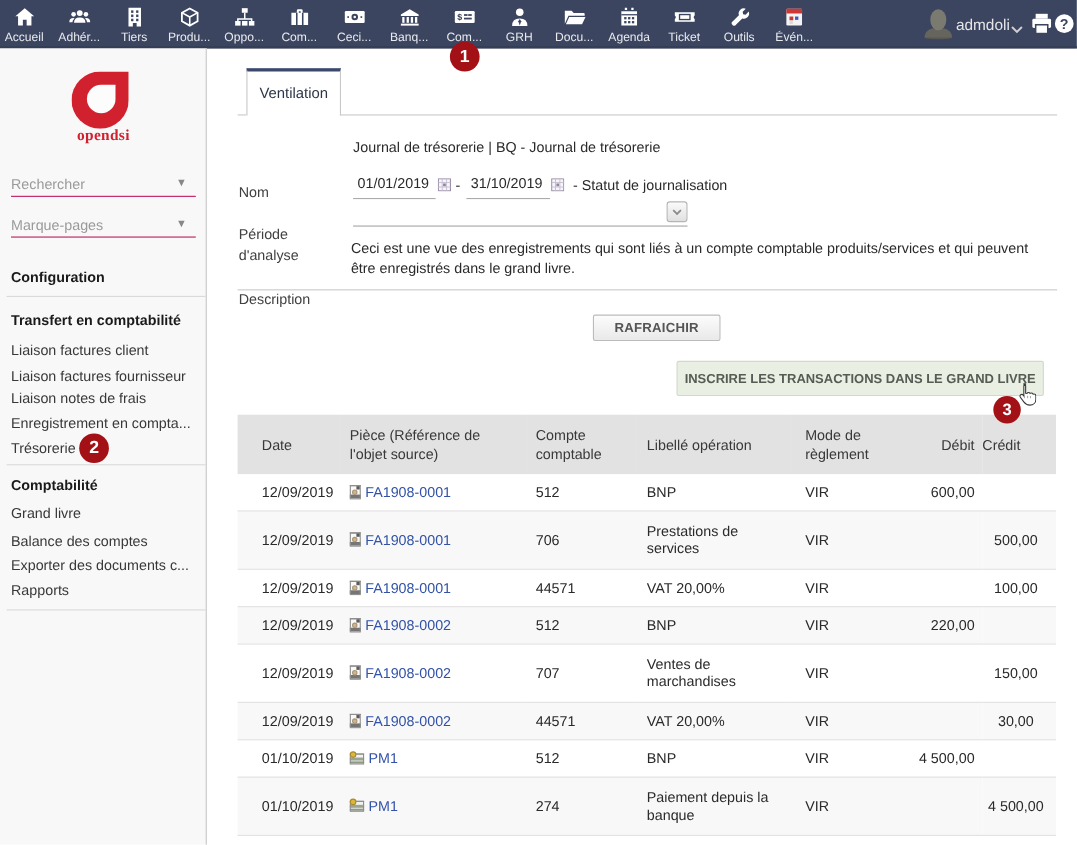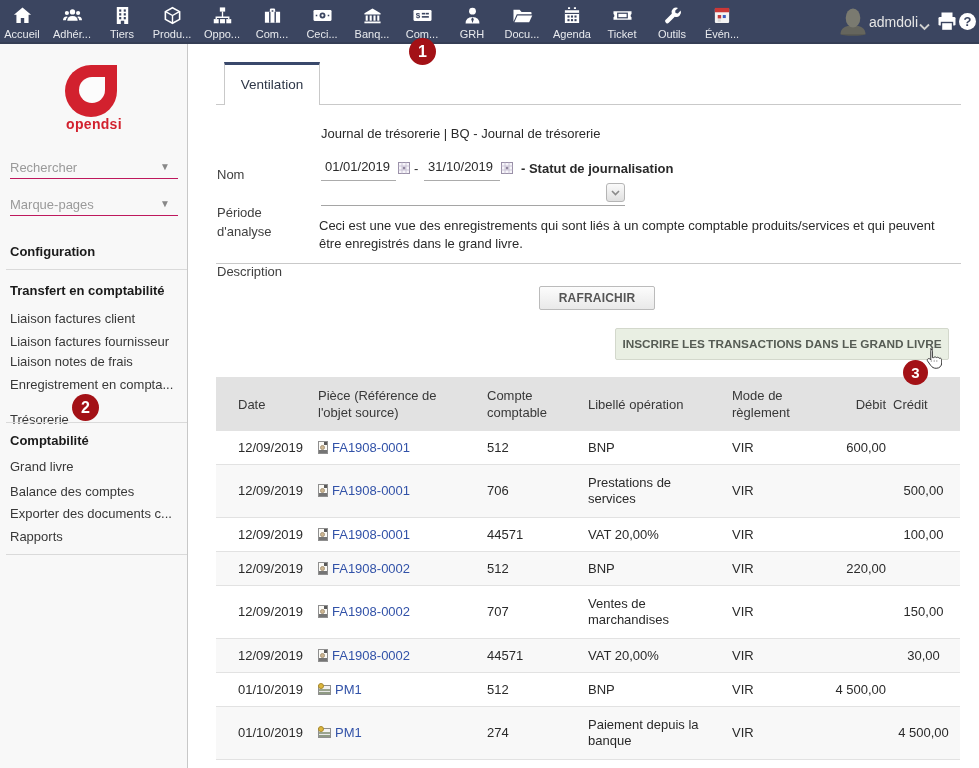--- a/index.html
+++ b/index.html
@@ -23,27 +23,27 @@
   
   #sidebar { position:absolute; left:0; top:44px; width:188px; height:724px;
     background:#f8f8f8; border-right:1px solid #c8c8c8; }
   .sdiv { position:absolute; left:6px; width:181px; height:1px; background:#dadada; }
   .sitem { position:absolute; left:10px; width:178px; font-size:13px; color:#383838; white-space:nowrap; overflow:hidden; }
   .stitle { font-weight:bold; color:#1a1a1a; }
 
   
   #logo { position:absolute; left:65px; top:65px; width:52px; height:52px; }
   #logotext { position:absolute; left:0; top:116px; width:188px; text-align:center;
-    color:#d2212e; font-size:14px; font-weight:bold; letter-spacing:0.3px; }
+    color:#d2212e; font-size:14px; font-weight:bold; letter-spacing:0.3px;font-family:Liberation Serif, serif; }
 
   .selrow { position:absolute; left:10px; width:168px; border-bottom:1px solid #be185d; color:#9a9a9a; font-size:13px; line-height:21px; }
   .selrow .car { position:absolute; right:8px; top:5px; color:#888; font-size:10px; line-height:10px; }
 
   
-  #tab { position:absolute; left:224px; top:62px; width:96px; height:43px; background:#fff;
+  #tab { position:absolute; left:224px; top:62px; width:86px; height:43px; background:#fff;
     border-top:3px solid #39486b; border-left:1px solid #c9c9c9; border-right:1px solid #c9c9c9;
     text-align:center; line-height:39px; color:#2d3647; font-size:13.5px; z-index:3; }
   #boxtop-l { position:absolute; left:216px; top:104px; width:8px; height:1px; background:#c9c9c9; }
   #boxtop-r { position:absolute; left:309px; top:104px; width:652px; height:1px; background:#c9c9c9; }
   #boxbottom { position:absolute; left:216px; top:263px; width:745px; height:1px; background:#c9c9c9; }
 
   .flabel { position:absolute; left:217px; font-size:13px; color:#404040;margin-top:41px; }
   .fval { position:absolute; font-size:13px; color:#2a2a2a; }
 
   .dateinput { position:absolute; top:159px; height:22px; border-bottom:1px solid #ababab;
@@ -272,21 +272,21 @@
 
 <div class="selrow" style="top:157px; height:22px;">Rechercher<span class="car">▼</span></div>
 <div class="selrow" style="top:194px; height:22px;">Marque-pages<span class="car">▼</span></div>
 <div class="sitem stitle" style="top:244px;">Configuration</div>
 <div class="sdiv" style="top:269px;"></div>
 <div class="sitem stitle" style="top:283px;">Transfert en comptabilité</div>
 <div class="sitem" style="top:311px;">Liaison factures client</div>
 <div class="sitem" style="top:334px;">Liaison factures fournisseur</div>
 <div class="sitem" style="top:354px;">Liaison notes de frais</div>
 <div class="sitem" style="top:377px;">Enregistrement en compta...</div>
-<div class="sitem" style="top:412px;">Trésorerie</div>
+<div class="sitem" style="top:400px;">Trésorerie</div>
 <div class="badge" style="left:72px; top:394px; width:27px; height:27px; line-height:27px; font-size:16px;">2</div>
 <div class="sdiv" style="top:422px;"></div>
 <div class="sitem stitle" style="top:433px;">Comptabilité</div>
 <div class="sitem" style="top:459px;">Grand livre</div>
 <div class="sitem" style="top:484px;">Balance des comptes</div>
 <div class="sitem" style="top:506px;">Exporter des documents c...</div>
 <div class="sitem" style="top:529px;">Rapports</div>
 <div class="sdiv" style="top:554px;"></div>
 
 <div id="tab">Ventilation</div>
@@ -311,21 +311,21 @@
       <rect x="4.8" y="4.8" width="2.5" height="2.5" fill="#90859f"></rect>
     </svg></div>
 <div class="calicon" style="left:501px;"><svg width="12" height="12" viewBox="0 0 12 12">
       <rect x="0.5" y="0.5" width="11" height="11" fill="#f7f5fa" stroke="#9a90a8" stroke-width="1"></rect>
       <rect x="3.6" y="0.5" width="0.8" height="11" fill="#c4bccf"></rect>
       <rect x="7.6" y="0.5" width="0.8" height="11" fill="#c4bccf"></rect>
       <rect x="0.5" y="3.6" width="11" height="0.8" fill="#c4bccf"></rect>
       <rect x="0.5" y="7.6" width="11" height="0.8" fill="#c4bccf"></rect>
       <rect x="4.8" y="4.8" width="2.5" height="2.5" fill="#90859f"></rect>
     </svg></div>
-<div class="fval" style="left:521px; top:161px;font-weight:bold;">- Statut de journalisation</div>
+<div class="fval" style="left:521px; top:161px;">- Statut de journalisation</div>
 
 <div id="bigselect">
     <span id="selarrow"><svg width="9" height="6" viewBox="0 0 9 6" style="margin-top:6px;">
         <polyline points="1,1 4.5,4.5 8,1" fill="none" stroke="#8a8a8a" stroke-width="1.6"></polyline>
       </svg></span>
   </div>
 
 <div class="flabel" style="top:223px;">Description</div>
 <div class="fval" style="left:319px; top:217px; width:620px; line-height:18px;">Ceci est une vue des enregistrements qui sont liés à un compte comptable produits/services et qui peuvent être enregistrés dans le grand livre.</div>
 

